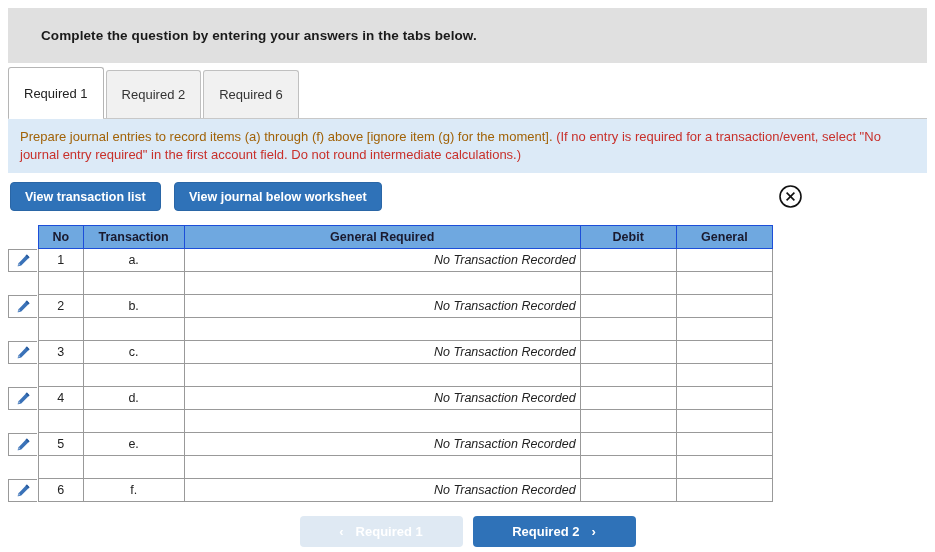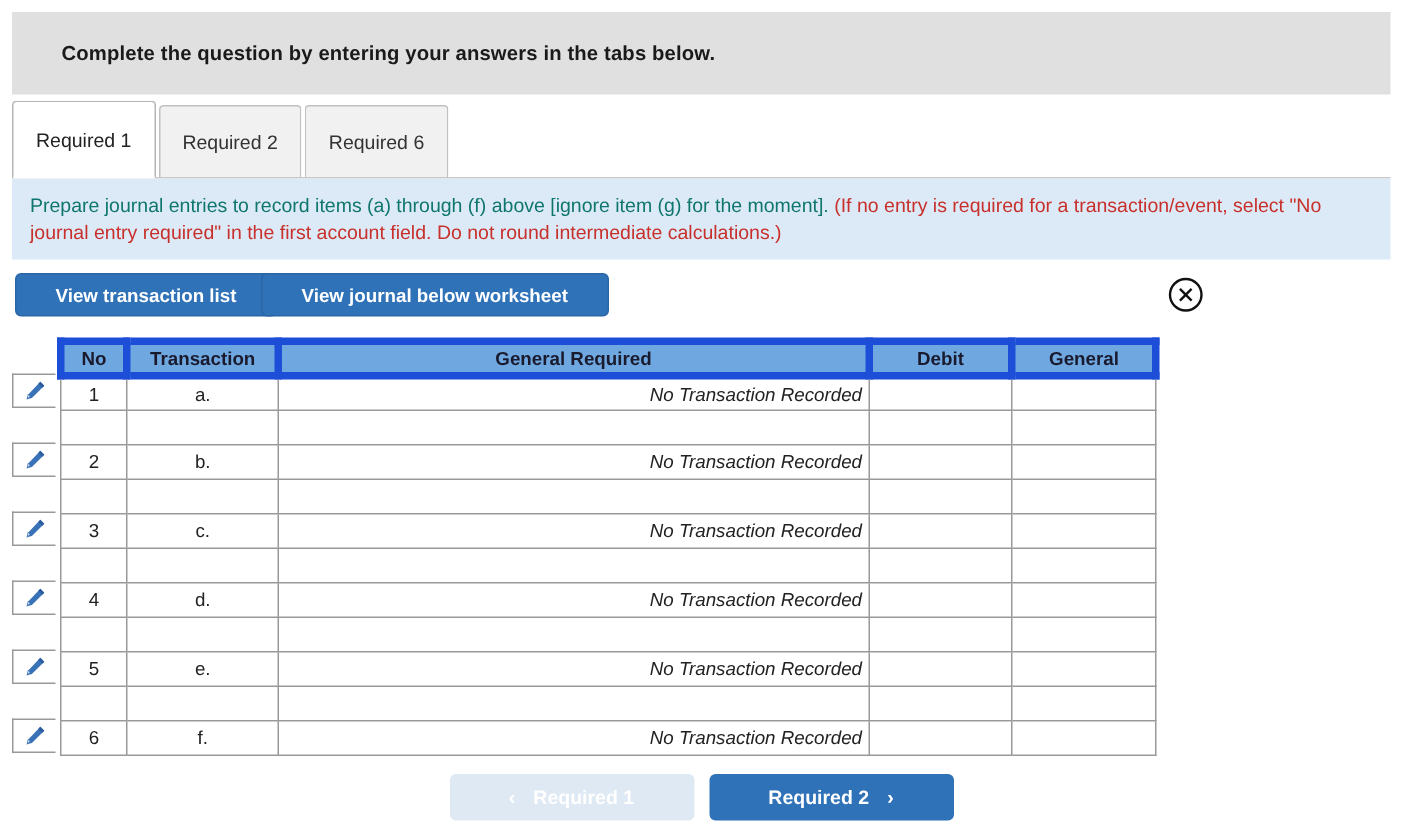--- a/index.html
+++ b/index.html
@@ -97,21 +97,21 @@
     left: 8px;
     top: 119px;
     width: 919px;
     height: 54px;
     background: #dceaf7;
     padding: 9px 14px 0 12px;
     line-height: 18px;
   }
   .info-panel .main-text {
     font-size: 13px;
-    color: #0f766e;
+    color: #a16207;
   }
   .info-panel .red-text {
     font-size: 13px;
     color: #c8302b;
   }
 
   
   .actions-row {
     position: absolute;
     left: 8px;
@@ -122,21 +122,21 @@
   .btn-blue {
     position: absolute;
     top: 0;
     height: 29px;
     background: #2f72b8;
     border: 1px solid #2a66a6;
     border-radius: 4px;
     color: #ffffff;
     font-size: 12.5px;
     font-weight: bold;
-    padding: 0 26px;
+    padding: 0 14px;
     display: flex;
     align-items: center;
     justify-content: center;
     cursor: pointer;
     white-space: nowrap;
   }
   #btn-view-transaction { left: 2px; }
   #btn-view-worksheet { left: 166px; }
 
   .close-circle {
@@ -156,21 +156,21 @@
     width: 790px;
   }
   table.journal {
     border-collapse: collapse;
     table-layout: fixed;
     margin-left: 30px;
     width: 735px;
   }
   table.journal th {
     background: #6fa8e0;
-    border: 5px solid #1d4ed8;
+    border: 1px solid #1d4ed8;
     height: 23px;
     font-size: 12.5px;
     font-weight: bold;
     color: #1a1a2e;
     text-align: center;
     padding: 0;
   }
   table.journal td {
     border: 1px solid #999999;
     height: 23px;

